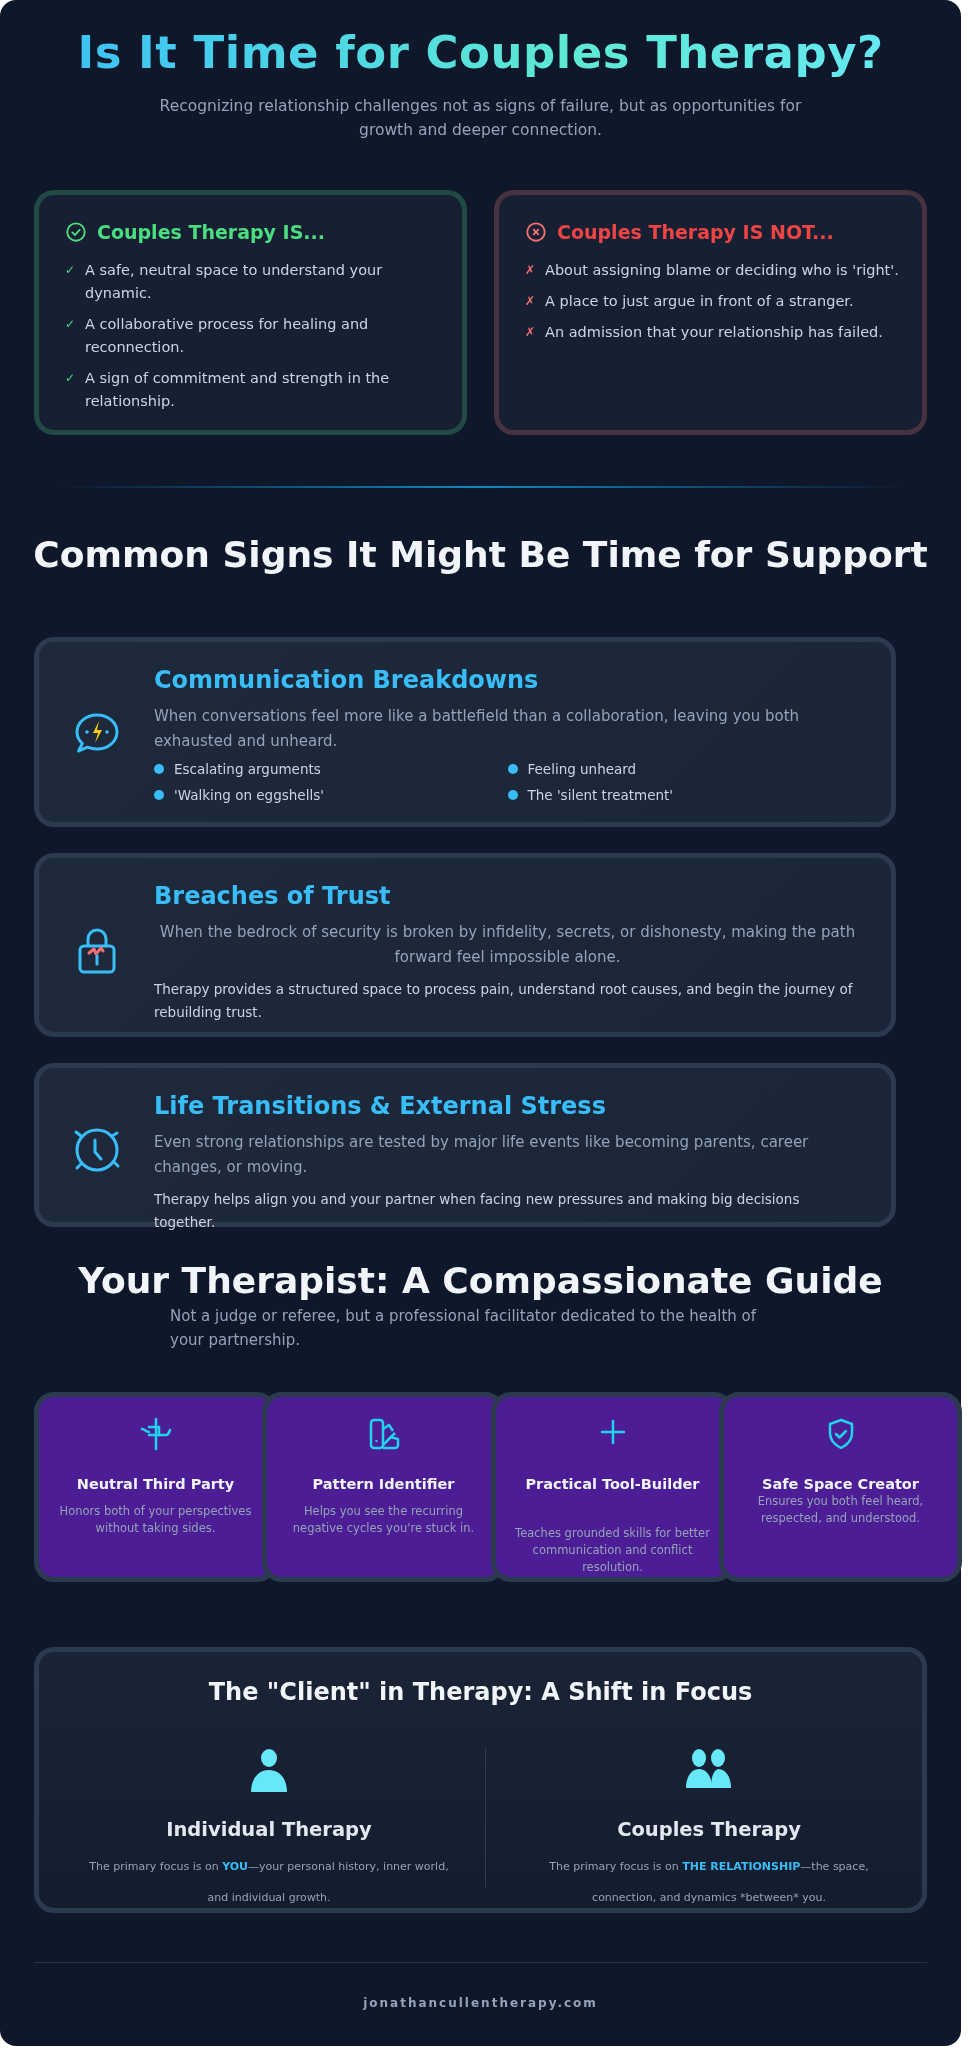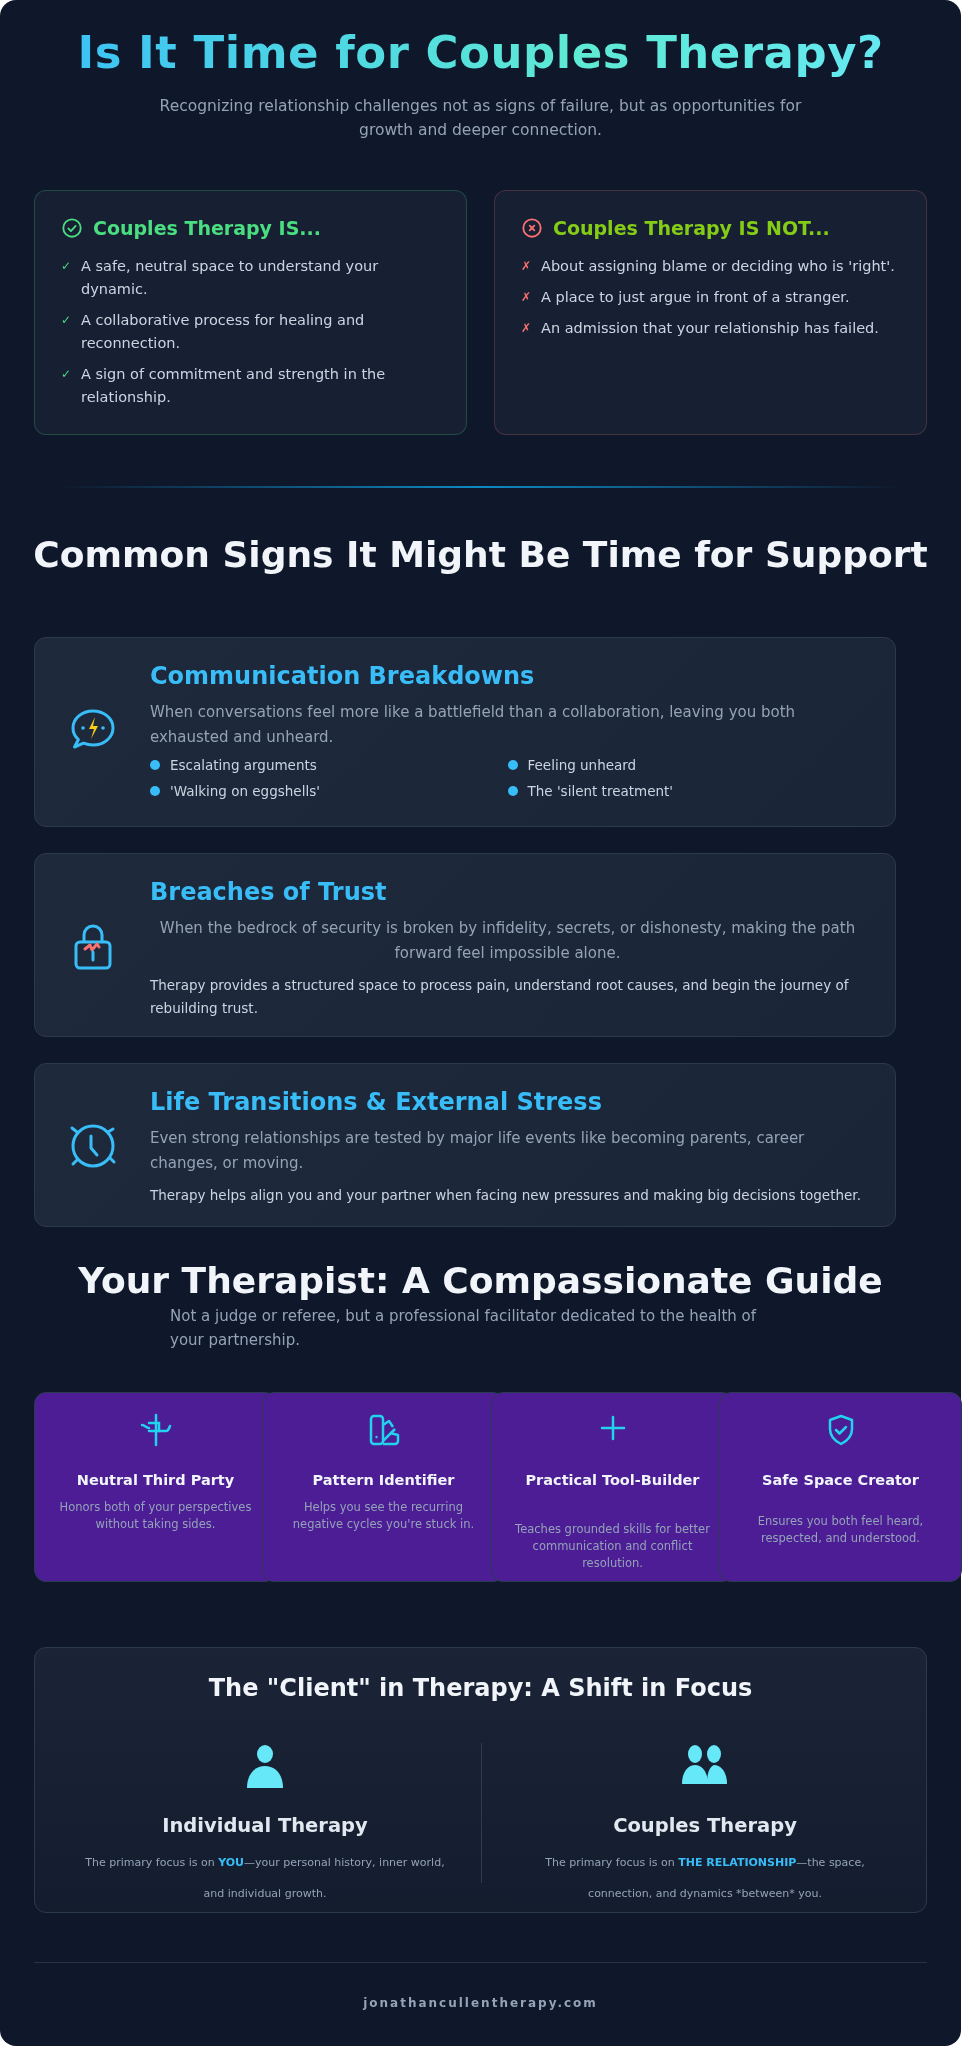--- a/index.html
+++ b/index.html
@@ -14,28 +14,28 @@
     font-size: 45px; font-weight: bold; color: #38bdf8;
     background: linear-gradient(90deg, #38bdf8, #5eead4 60%, #67e8f9);
     -webkit-background-clip: text; background-clip: text; color: transparent;
     letter-spacing: 0.5px;
   }
   .subtitle {
     left: 140px; width: 681px; top: 94px; text-align: center;
     font-size: 15.5px; line-height: 24px; color: #94a3b8;
   }
   .card {
-    background: #1e293b; border-radius: 12px; box-sizing: border-box;
-    border: 1px solid #8b5cf6;
+    background: #1e293b; border-radius: 20px; box-sizing: border-box;
+    border: 5px solid #8b5cf6;
   }
   .is-card { left: 34px; top: 190px; width: 433px; height: 245px; border-color: rgba(74,222,128,0.22); background: #172033; }
   .not-card { left: 494px; top: 190px; width: 433px; height: 245px; border-color: rgba(248,113,113,0.22); background: #172033; }
   .card-head { font-size: 19px; font-weight: bold; display: flex; align-items: center; gap: 10px; position: absolute; left: 26px; top: 26px; }
   .is-card .card-head { color: #4ade80; }
-  .not-card .card-head { color: #84cc16; }
+  .not-card .card-head { color: #ef4444; }
   .head-icon { width: 22px; height: 22px; }
   .list { position: absolute; left: 26px; top: 64px; right: 20px; margin: 0; padding: 0; list-style: none; }
   .list li { display: flex; gap: 10px; font-size: 14.5px; line-height: 23px; color: #cbd5e1; margin-bottom: 8px; }
   .list .mark { width: 10px; flex: 0 0 10px; font-size: 12px; }
   .is-card .mark { color: #4ade80; }
   .not-card .mark { color: #f87171; }
   .divider {
     left: 56px; width: 849px; top: 486px; height: 2px;
     background: linear-gradient(90deg, rgba(56,189,248,0), #0ea5e9 50%, rgba(56,189,248,0));
     opacity: 0.8;
@@ -219,21 +219,21 @@
   </div>
 
   <div class="abs card role-card" style="left:719px;">
     <div class="role-icon">
       <svg width="34" height="34" viewBox="0 0 34 34" fill="none">
         <path d="M17 3l11 4v9c0 7-5 12-11 15C11 28 6 23 6 16V7l11-4z" stroke="#22d3ee" stroke-width="2.5" stroke-linejoin="round"></path>
         <path d="M12 17l3.5 3.5L22 14" stroke="#22d3ee" stroke-width="2.5" stroke-linecap="round" stroke-linejoin="round"></path>
       </svg>
     </div>
     <div class="role-title">Safe Space Creator</div>
-    <div class="role-desc" style="top:120px;">Ensures you both feel heard, respected, and understood.</div>
+    <div class="role-desc" style="top:96px;">Ensures you both feel heard, respected, and understood.</div>
   </div>
 
   <div class="abs card client-card">
     <div class="client-h">The "Client" in Therapy: A Shift in Focus</div>
     <div class="client-col" style="left:20px;">
       <div class="c-icon">
         <svg width="40" height="44" viewBox="0 0 40 44">
           <ellipse cx="20" cy="10" rx="8" ry="9" fill="#67e8f9"></ellipse>
           <path d="M2 44c0-14 8-22 18-22s18 8 18 22z" fill="#67e8f9"></path>
         </svg>

